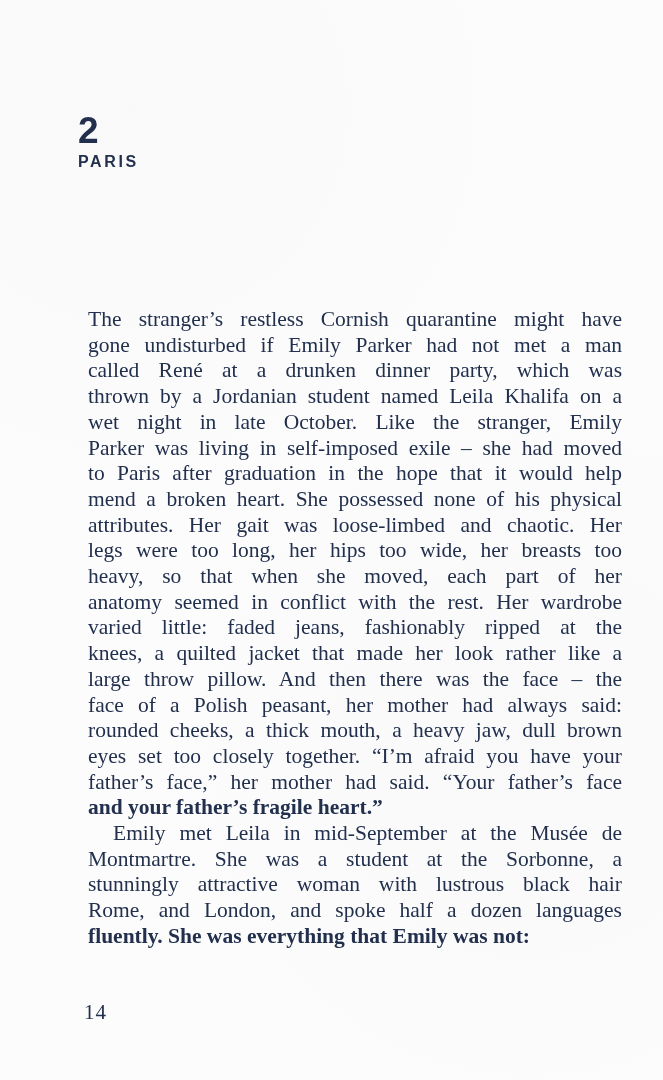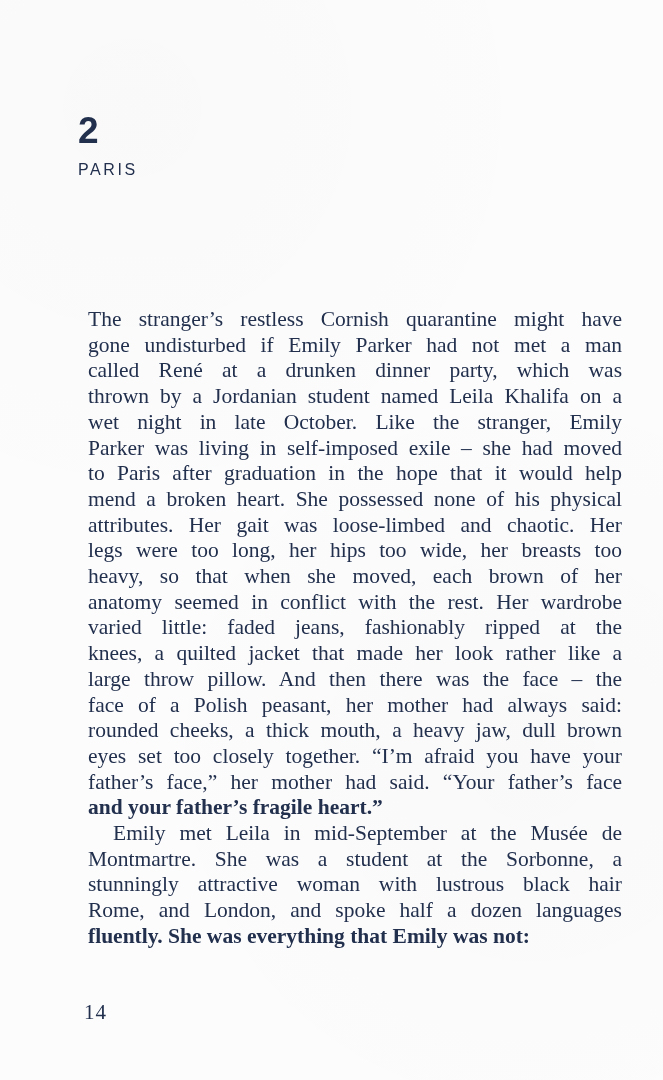--- a/index.html
+++ b/index.html
@@ -28,24 +28,24 @@
   }
   .chapter-number{
     font-family:"Liberation Sans", sans-serif;
     font-weight:700;
     font-size:37px;
     line-height:1;
     color:var(--ink);
   }
   .chapter-title{
     font-family:"Liberation Sans", sans-serif;
-    font-weight:400;
+    font-weight:700;
     font-size:16px;
     letter-spacing:2.6px;
-    margin-top:12px;
+    margin-top:4px;
     color:var(--ink);
   }
   .body-text{
     position:absolute;
     left:88px;
     top:307px;
     width:534px;
     font-size:21.5px;
     line-height:25.7px;
     color:var(--ink);
@@ -89,21 +89,21 @@
         <div class="text-line">The stranger’s restless Cornish quarantine might have</div>
         <div class="text-line">gone undisturbed if Emily Parker had not met a man</div>
         <div class="text-line">called René at a drunken dinner party, which was</div>
         <div class="text-line">thrown by a Jordanian student named Leila Khalifa on a</div>
         <div class="text-line">wet night in late October. Like the stranger, Emily</div>
         <div class="text-line">Parker was living in self-imposed exile – she had moved</div>
         <div class="text-line">to Paris after graduation in the hope that it would help</div>
         <div class="text-line">mend a broken heart. She possessed none of his physical</div>
         <div class="text-line">attributes. Her gait was loose-limbed and chaotic. Her</div>
         <div class="text-line">legs were too long, her hips too wide, her breasts too</div>
-        <div class="text-line">heavy, so that when she moved, each brown of her</div>
+        <div class="text-line">heavy, so that when she moved, each part of her</div>
         <div class="text-line">anatomy seemed in conflict with the rest. Her wardrobe</div>
         <div class="text-line">varied little: faded jeans, fashionably ripped at the</div>
         <div class="text-line">knees, a quilted jacket that made her look rather like a</div>
         <div class="text-line">large throw pillow. And then there was the face – the</div>
         <div class="text-line">face of a Polish peasant, her mother had always said:</div>
         <div class="text-line">rounded cheeks, a thick mouth, a heavy jaw, dull brown</div>
         <div class="text-line">eyes set too closely together. “I’m afraid you have your</div>
         <div class="text-line">father’s face,” her mother had said. “Your father’s face</div>
         <div class="text-line last-line">and your father’s fragile heart.”</div>
       </div>

